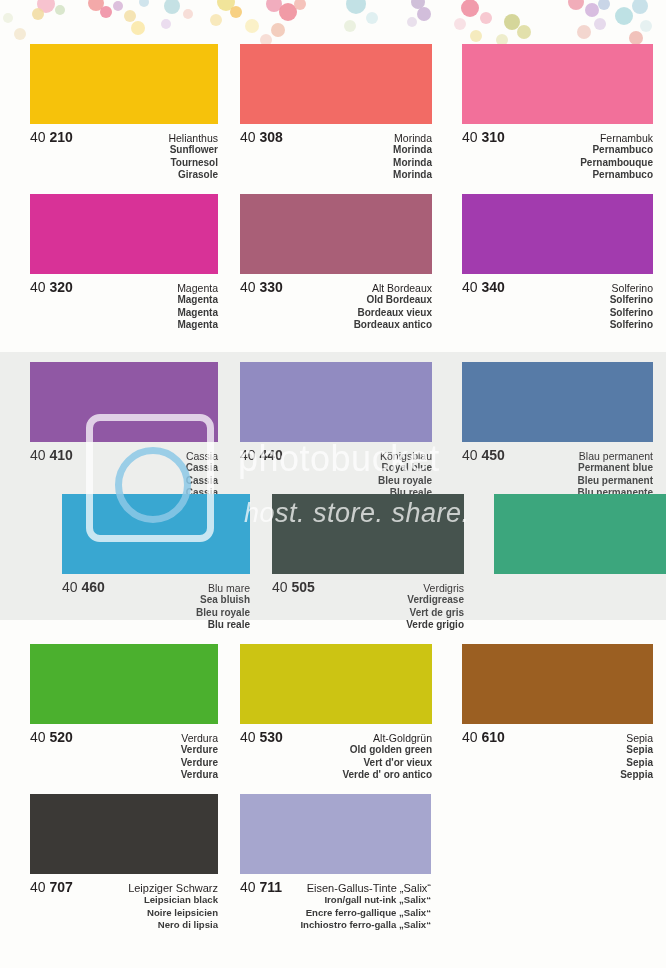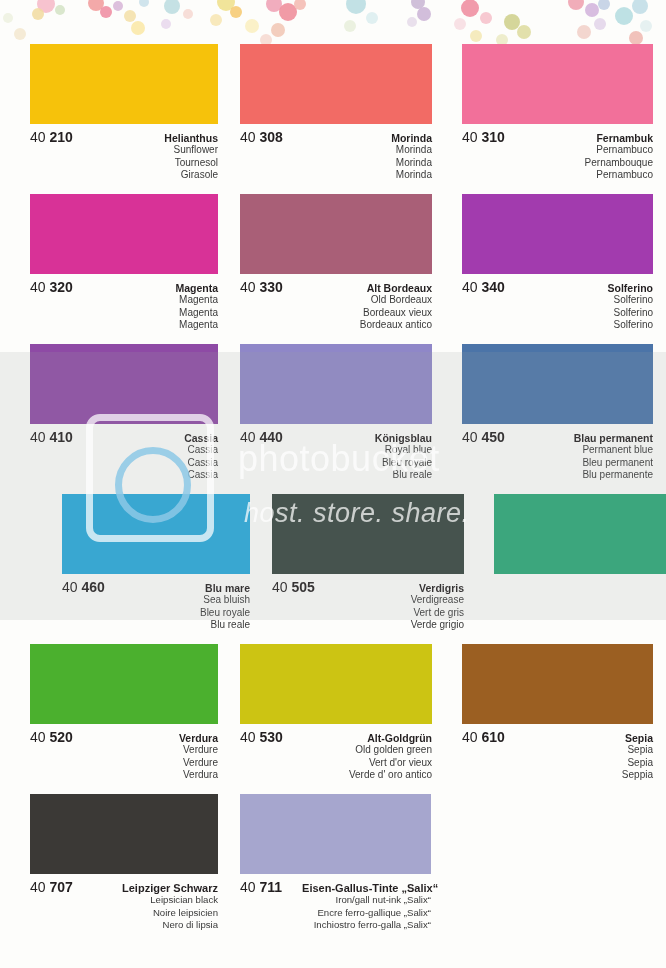--- a/index.html
+++ b/index.html
@@ -137,31 +137,32 @@
     line-height: 12px;
   }
   .code {
     font-size: 14px;
     color: #231f20;
     white-space: nowrap;
   }
   .code b { font-weight: bold; }
   .name-de {
     font-size: 10.5px;
-    font-weight: bold;
+    font-weight: normal;
     color: #231f20;
     text-align: right;
     white-space: nowrap;
   }
   .tr {
     font-size: 10px;
     color: #3a3a3a;
     text-align: right;
     line-height: 12.6px;
     white-space: nowrap;
+    font-weight: bold;
   }
 
   
   .cell.wide .name-de { font-size: 11px; margin-left: 20px; }
   .cell.wide .tr { font-size: 9.6px; }
 </style>
 </head>
 <body>
 
 <div id="page">
@@ -284,21 +285,21 @@
             <div class="line-top">
               <div class="code">40 <b>340</b></div>
               <div class="name-de">Solferino</div>
             </div>
             <div class="tr">Solferino</div>
             <div class="tr">Solferino</div>
             <div class="tr">Solferino</div>
           </div>
         </div>
       </div>
-      <div class="row" style="position: absolute; left: 0px; top: 344px;">
+      <div class="row" style="position: absolute; left: 0px; top: 362px;">
         <div class="cell c0">
           <div class="swatch" style="background: rgb(142, 74, 165);"></div>
           <div class="labels">
             <div class="line-top">
               <div class="code">40 <b>410</b></div>
               <div class="name-de">Cassia</div>
             </div>
             <div class="tr">Cassia</div>
             <div class="tr">Cassia</div>
             <div class="tr">Cassia</div>

